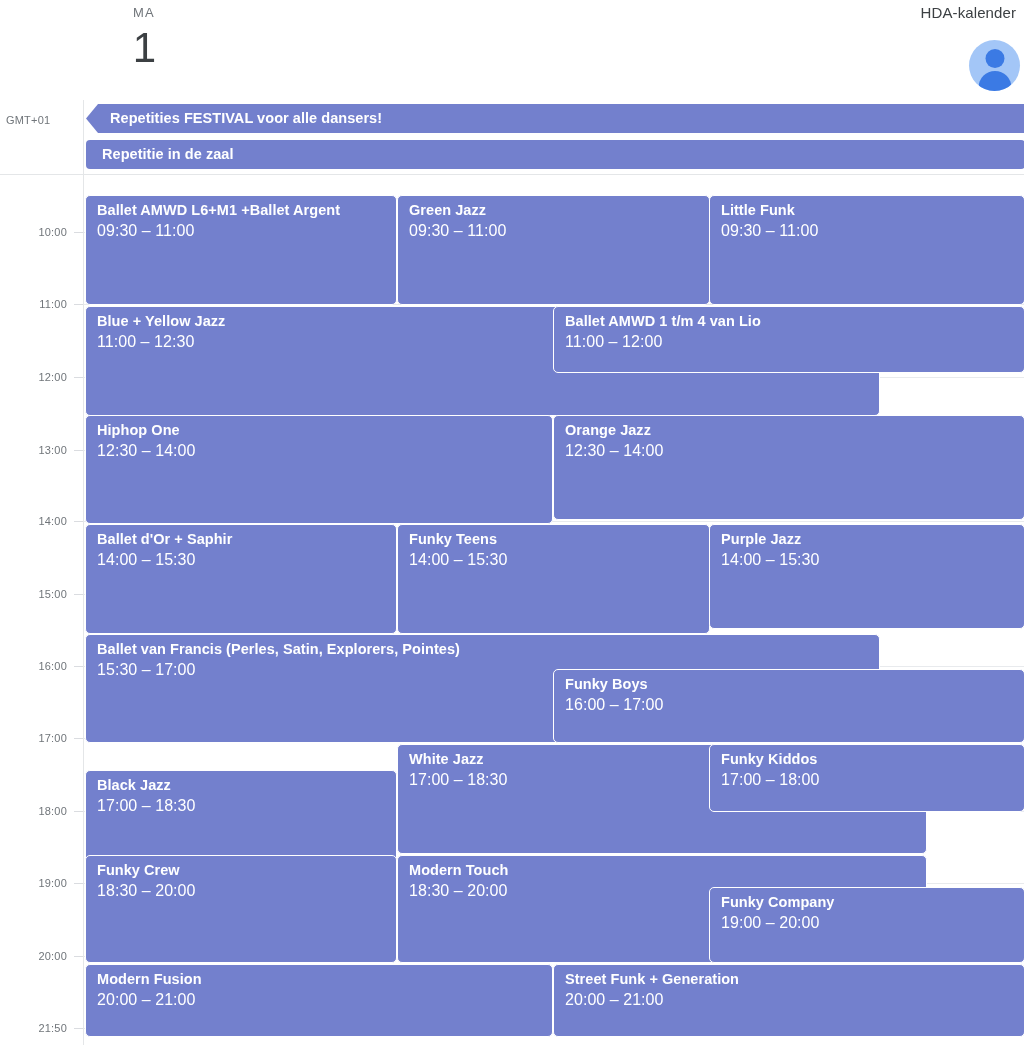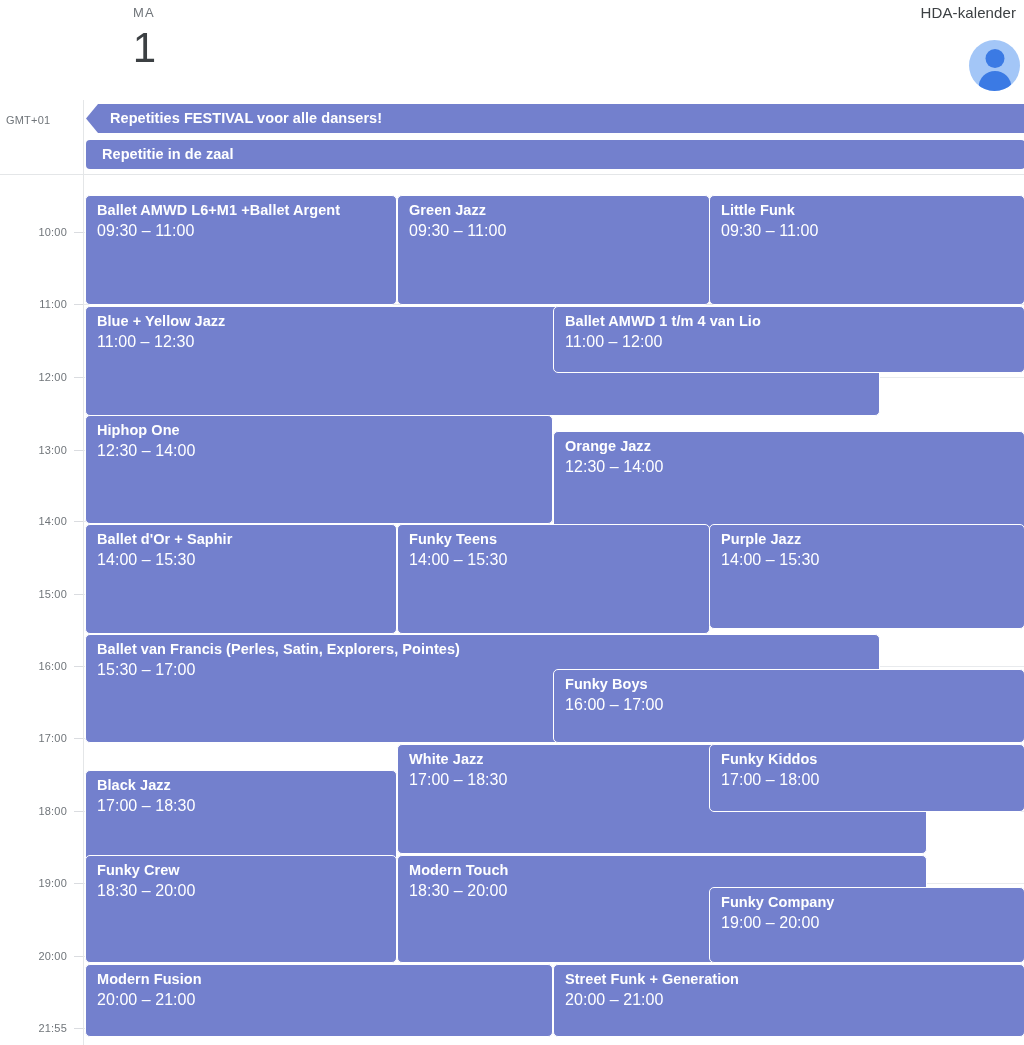--- a/index.html
+++ b/index.html
@@ -242,21 +242,21 @@
         <div class="tick" style="top: 491px;">16:00</div>
         <div class="tick-dash" style="top: 491px;"></div>
         <div class="tick" style="top: 563px;">17:00</div>
         <div class="tick-dash" style="top: 563px;"></div>
         <div class="tick" style="top: 636px;">18:00</div>
         <div class="tick-dash" style="top: 636px;"></div>
         <div class="tick" style="top: 708px;">19:00</div>
         <div class="tick-dash" style="top: 708px;"></div>
         <div class="tick" style="top: 781px;">20:00</div>
         <div class="tick-dash" style="top: 781px;"></div>
-        <div class="tick" style="top: 853px;">21:55</div>
+        <div class="tick" style="top: 853px;">21:50</div>
         <div class="tick-dash" style="top: 853px;"></div>
       </div>
     <div class="daycol" id="daycol">
         <div class="hline" style="top: 57px;"></div>
         <div class="hline" style="top: 129px;"></div>
         <div class="hline" style="top: 202px;"></div>
         <div class="hline" style="top: 275px;"></div>
         <div class="hline" style="top: 346px;"></div>
         <div class="hline" style="top: 419px;"></div>
         <div class="hline" style="top: 491px;"></div>
@@ -282,21 +282,21 @@
           <div class="ev-time">11:00 – 12:30</div>
         </div>
         <div class="ev" style="left: 469px; top: 131px; width: 472px; height: 67px; background: rgb(115, 128, 205);">
           <div class="ev-title">Ballet AMWD 1 t/m 4 van Lio</div>
           <div class="ev-time">11:00 – 12:00</div>
         </div>
         <div class="ev" style="left: 1px; top: 240px; width: 468px; height: 109px; background: rgb(115, 128, 205);">
           <div class="ev-title">Hiphop One</div>
           <div class="ev-time">12:30 – 14:00</div>
         </div>
-        <div class="ev" style="left: 469px; top: 240px; width: 472px; height: 105px; background: rgb(115, 128, 205); margin-top: 16px;">
+        <div class="ev" style="left: 469px; top: 240px; width: 472px; height: 105px; background: rgb(115, 128, 205);">
           <div class="ev-title">Orange Jazz</div>
           <div class="ev-time">12:30 – 14:00</div>
         </div>
         <div class="ev" style="left: 1px; top: 349px; width: 312px; height: 110px; background: rgb(115, 128, 205);">
           <div class="ev-title">Ballet d'Or + Saphir</div>
           <div class="ev-time">14:00 – 15:30</div>
         </div>
         <div class="ev" style="left: 313px; top: 349px; width: 313px; height: 110px; background: rgb(115, 128, 205);">
           <div class="ev-title">Funky Teens</div>
           <div class="ev-time">14:00 – 15:30</div>

